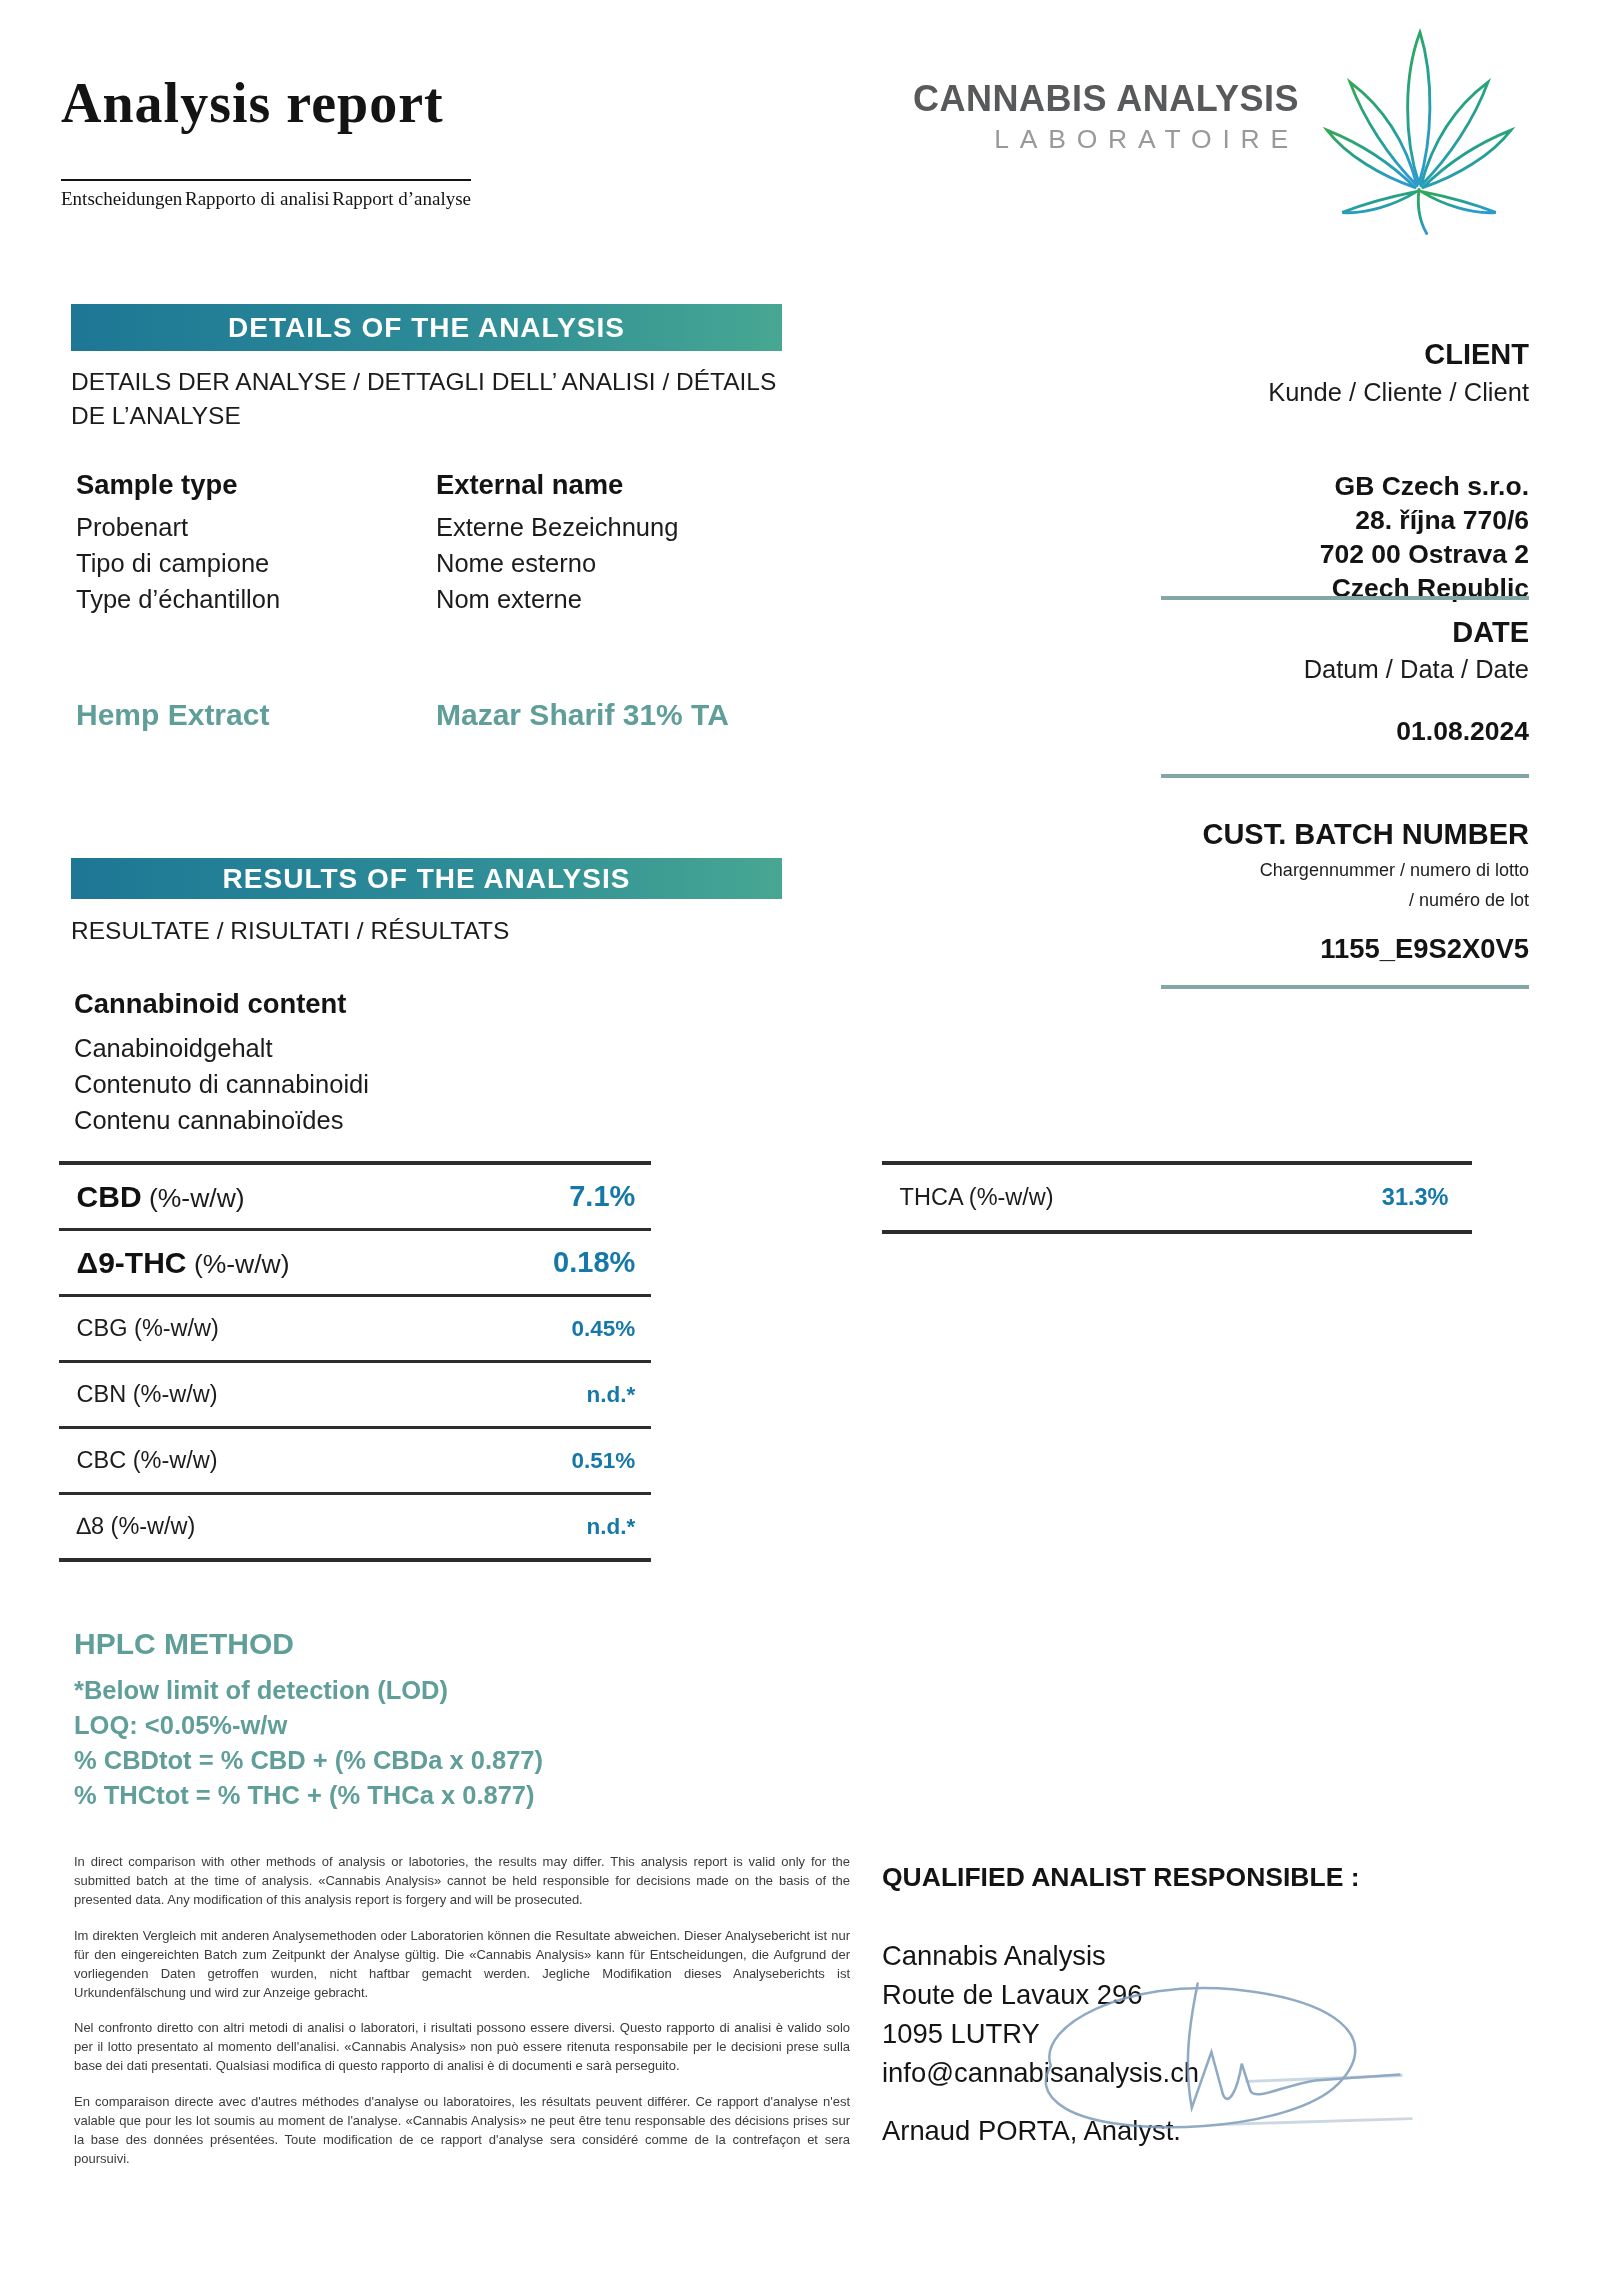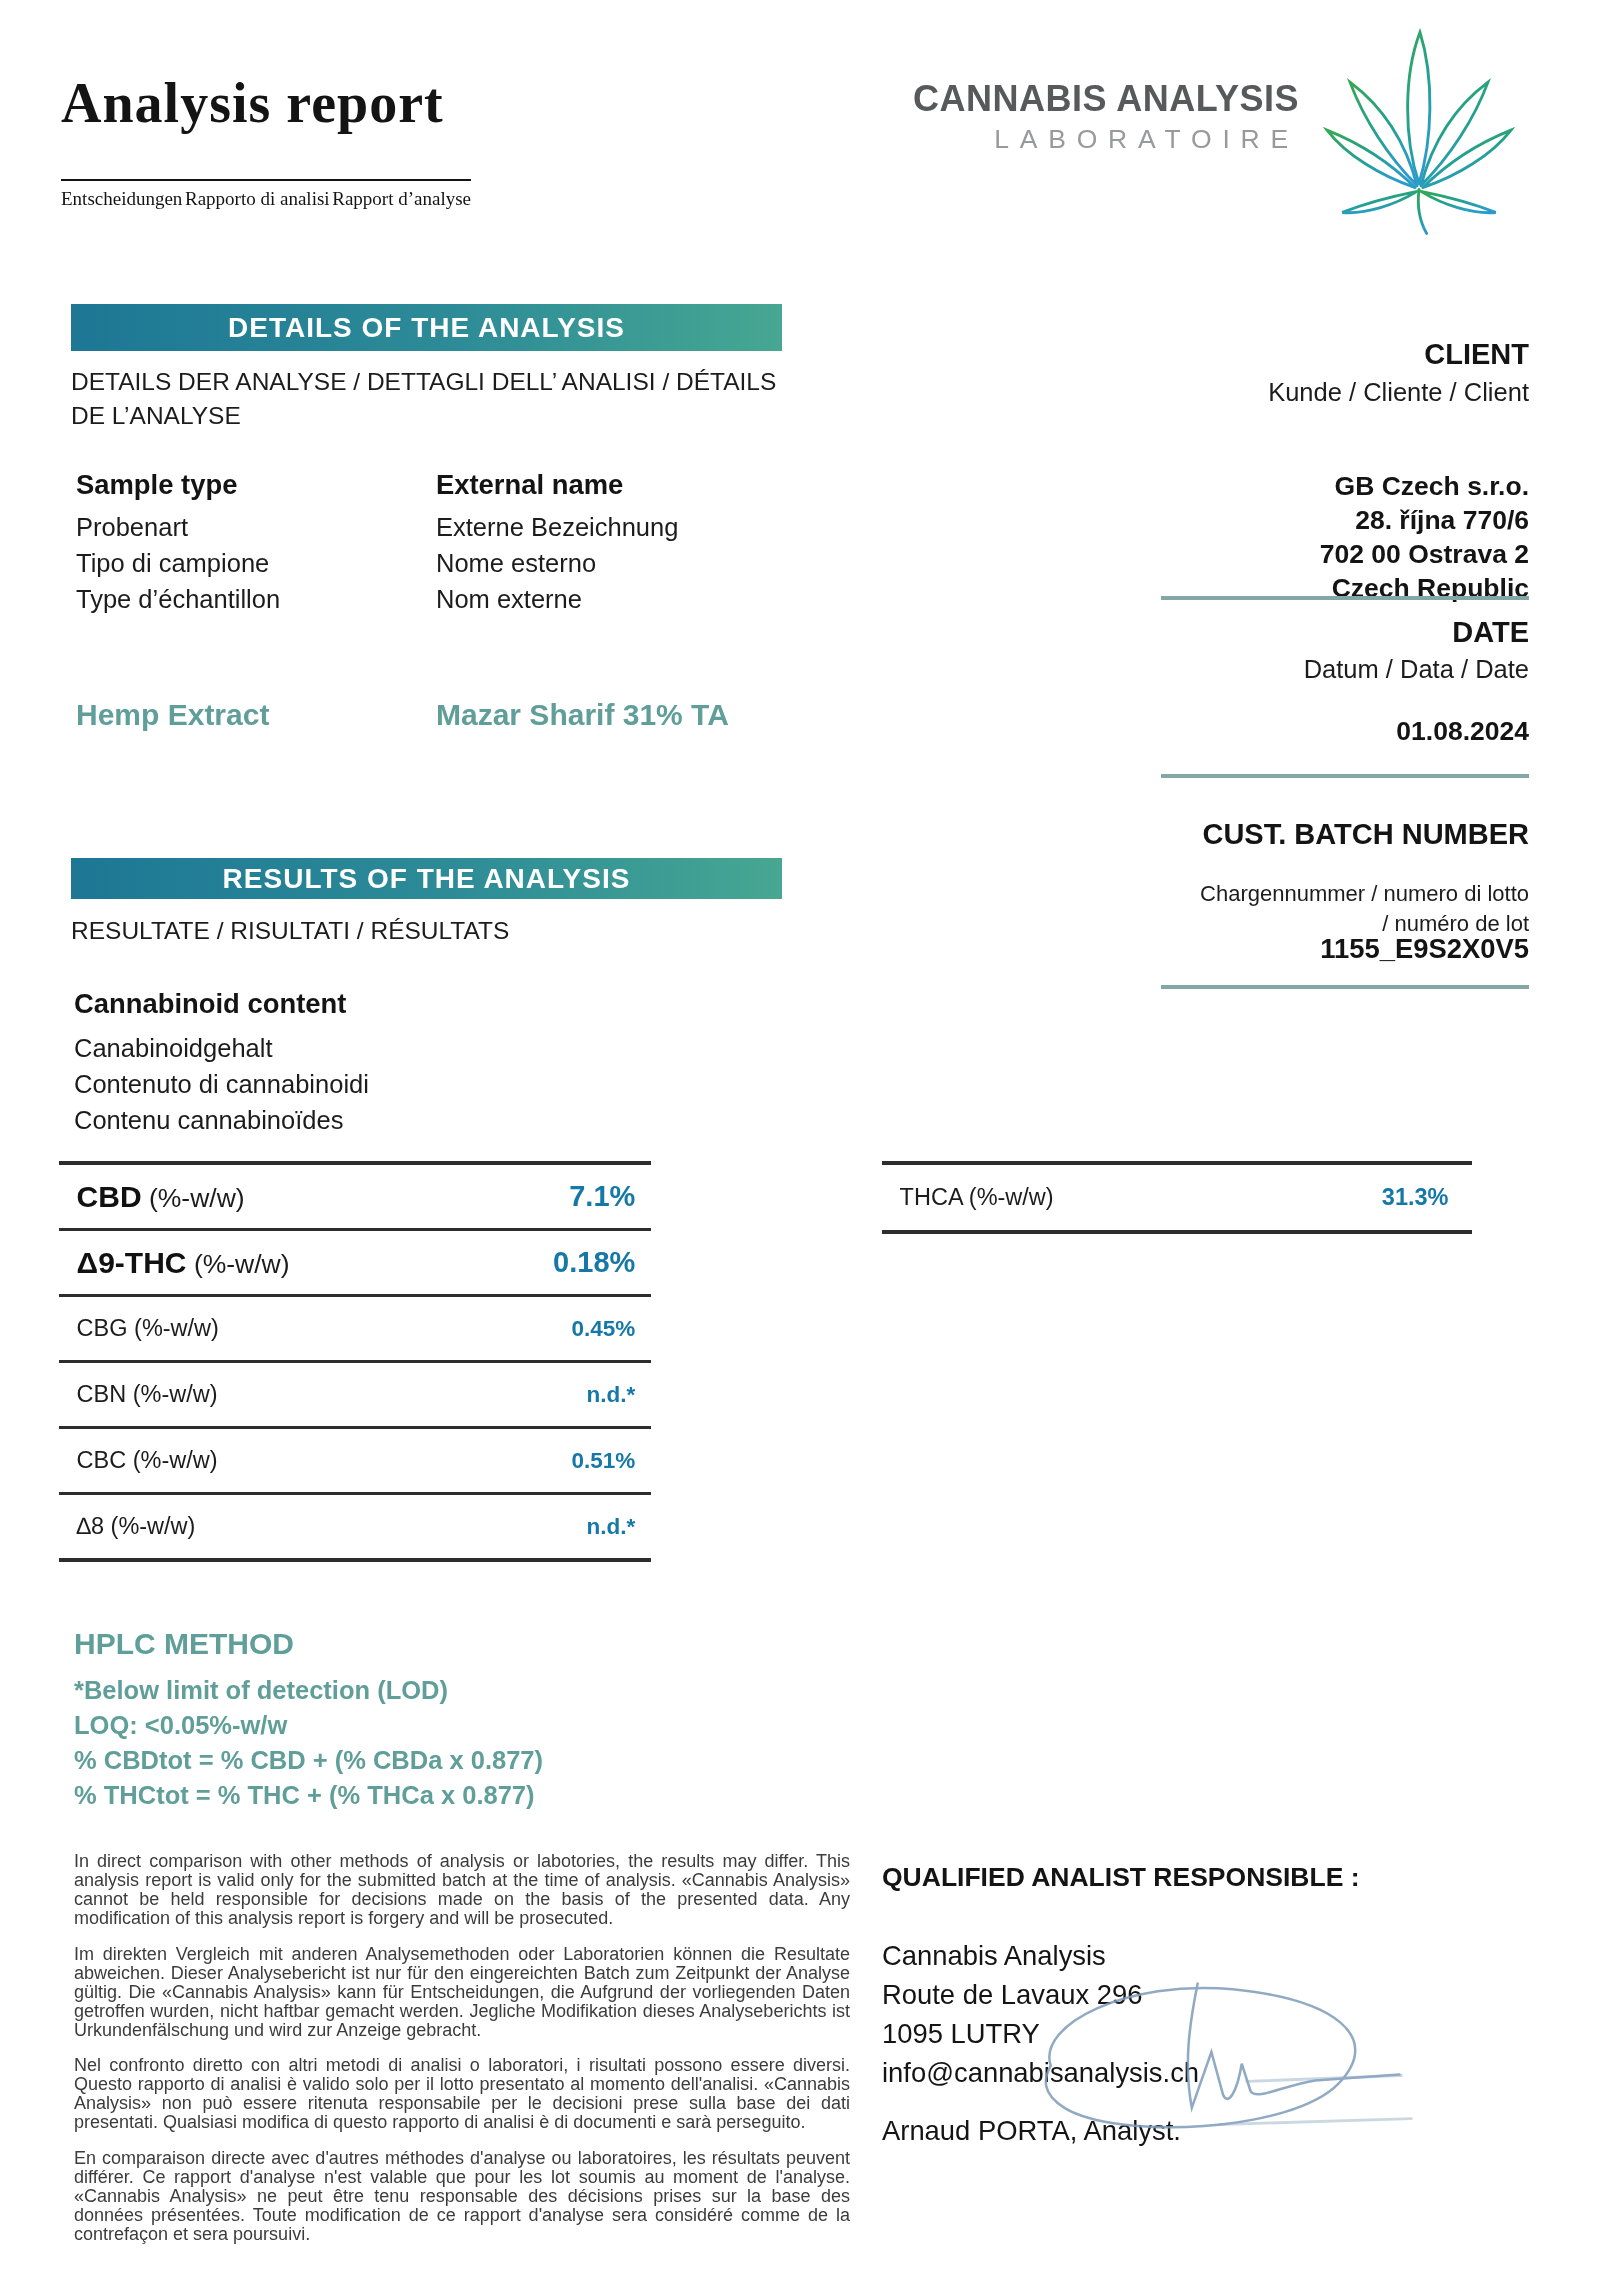--- a/index.html
+++ b/index.html
@@ -27,42 +27,42 @@
   
   .col-label{font-size:27.4px;font-weight:700;color:#141414;}
   .col-tr{font-size:25.5px;line-height:36px;color:#1c1c1c;}
   .teal{color:#5f9e99;}
   .sample-value{font-size:30px;font-weight:700;}
 
   
   .r{text-align:right;}
   .info-label{font-size:29px;font-weight:700;color:#141414;}
   .info-sub{font-size:25.5px;color:#1c1c1c;}
-  .info-sub-sm{font-size:22px;color:#1c1c1c;line-height:30px;margin-top:24px;}
+  .info-sub-sm{font-size:18px;color:#1c1c1c;line-height:30px;}
   .info-value{font-size:26.5px;font-weight:700;color:#141414;}
   .addr-line{font-size:26.5px;font-weight:700;line-height:34px;color:#141414;}
   .sep{height:3.9px;background:#82a7a4;}
 
   
   .content-title{font-size:27.4px;font-weight:700;color:#141414;}
   .tbl{border-top:4.9px solid #2d2d2d;border-bottom:4.9px solid #2d2d2d;}
   .trow{display:flex;justify-content:space-between;align-items:center;
         border-bottom:3.9px solid #2d2d2d;padding:0 15.7px 0 17.6px;height:63px;}
   .trow:last-child{border-bottom:none;}
   .cmp-name{font-size:23.5px;color:#1c1c1c;}
   .cmp-name b{color:#111;}
   .cmp-val{font-size:22.5px;font-weight:700;color:#1578a8;}
   .trow.emph .cmp-name{font-size:26.5px;}
   .trow.emph .cmp-name b{font-size:30px;}
   .trow.emph .cmp-val{font-size:29px;}
 
   
   .method-title{font-size:30px;font-weight:700;}
   .method-line{font-size:25.5px;font-weight:700;line-height:35px;}
-  .disc p{margin:0 0 16.7px;font-size:18px;line-height:19px;text-align:justify;color:#3c3c3c;}
+  .disc p{margin:0 0 16.7px;font-size:13px;line-height:19px;text-align:justify;color:#3c3c3c;}
 
   
   .analyst-head{font-size:26.5px;font-weight:700;color:#141414;}
   .analyst-line{font-size:27.4px;line-height:39px;color:#141414;}
   .signoff{font-size:27.4px;color:#141414;}
 </style>
 </head>
 <body>
 
 <div class="page">

